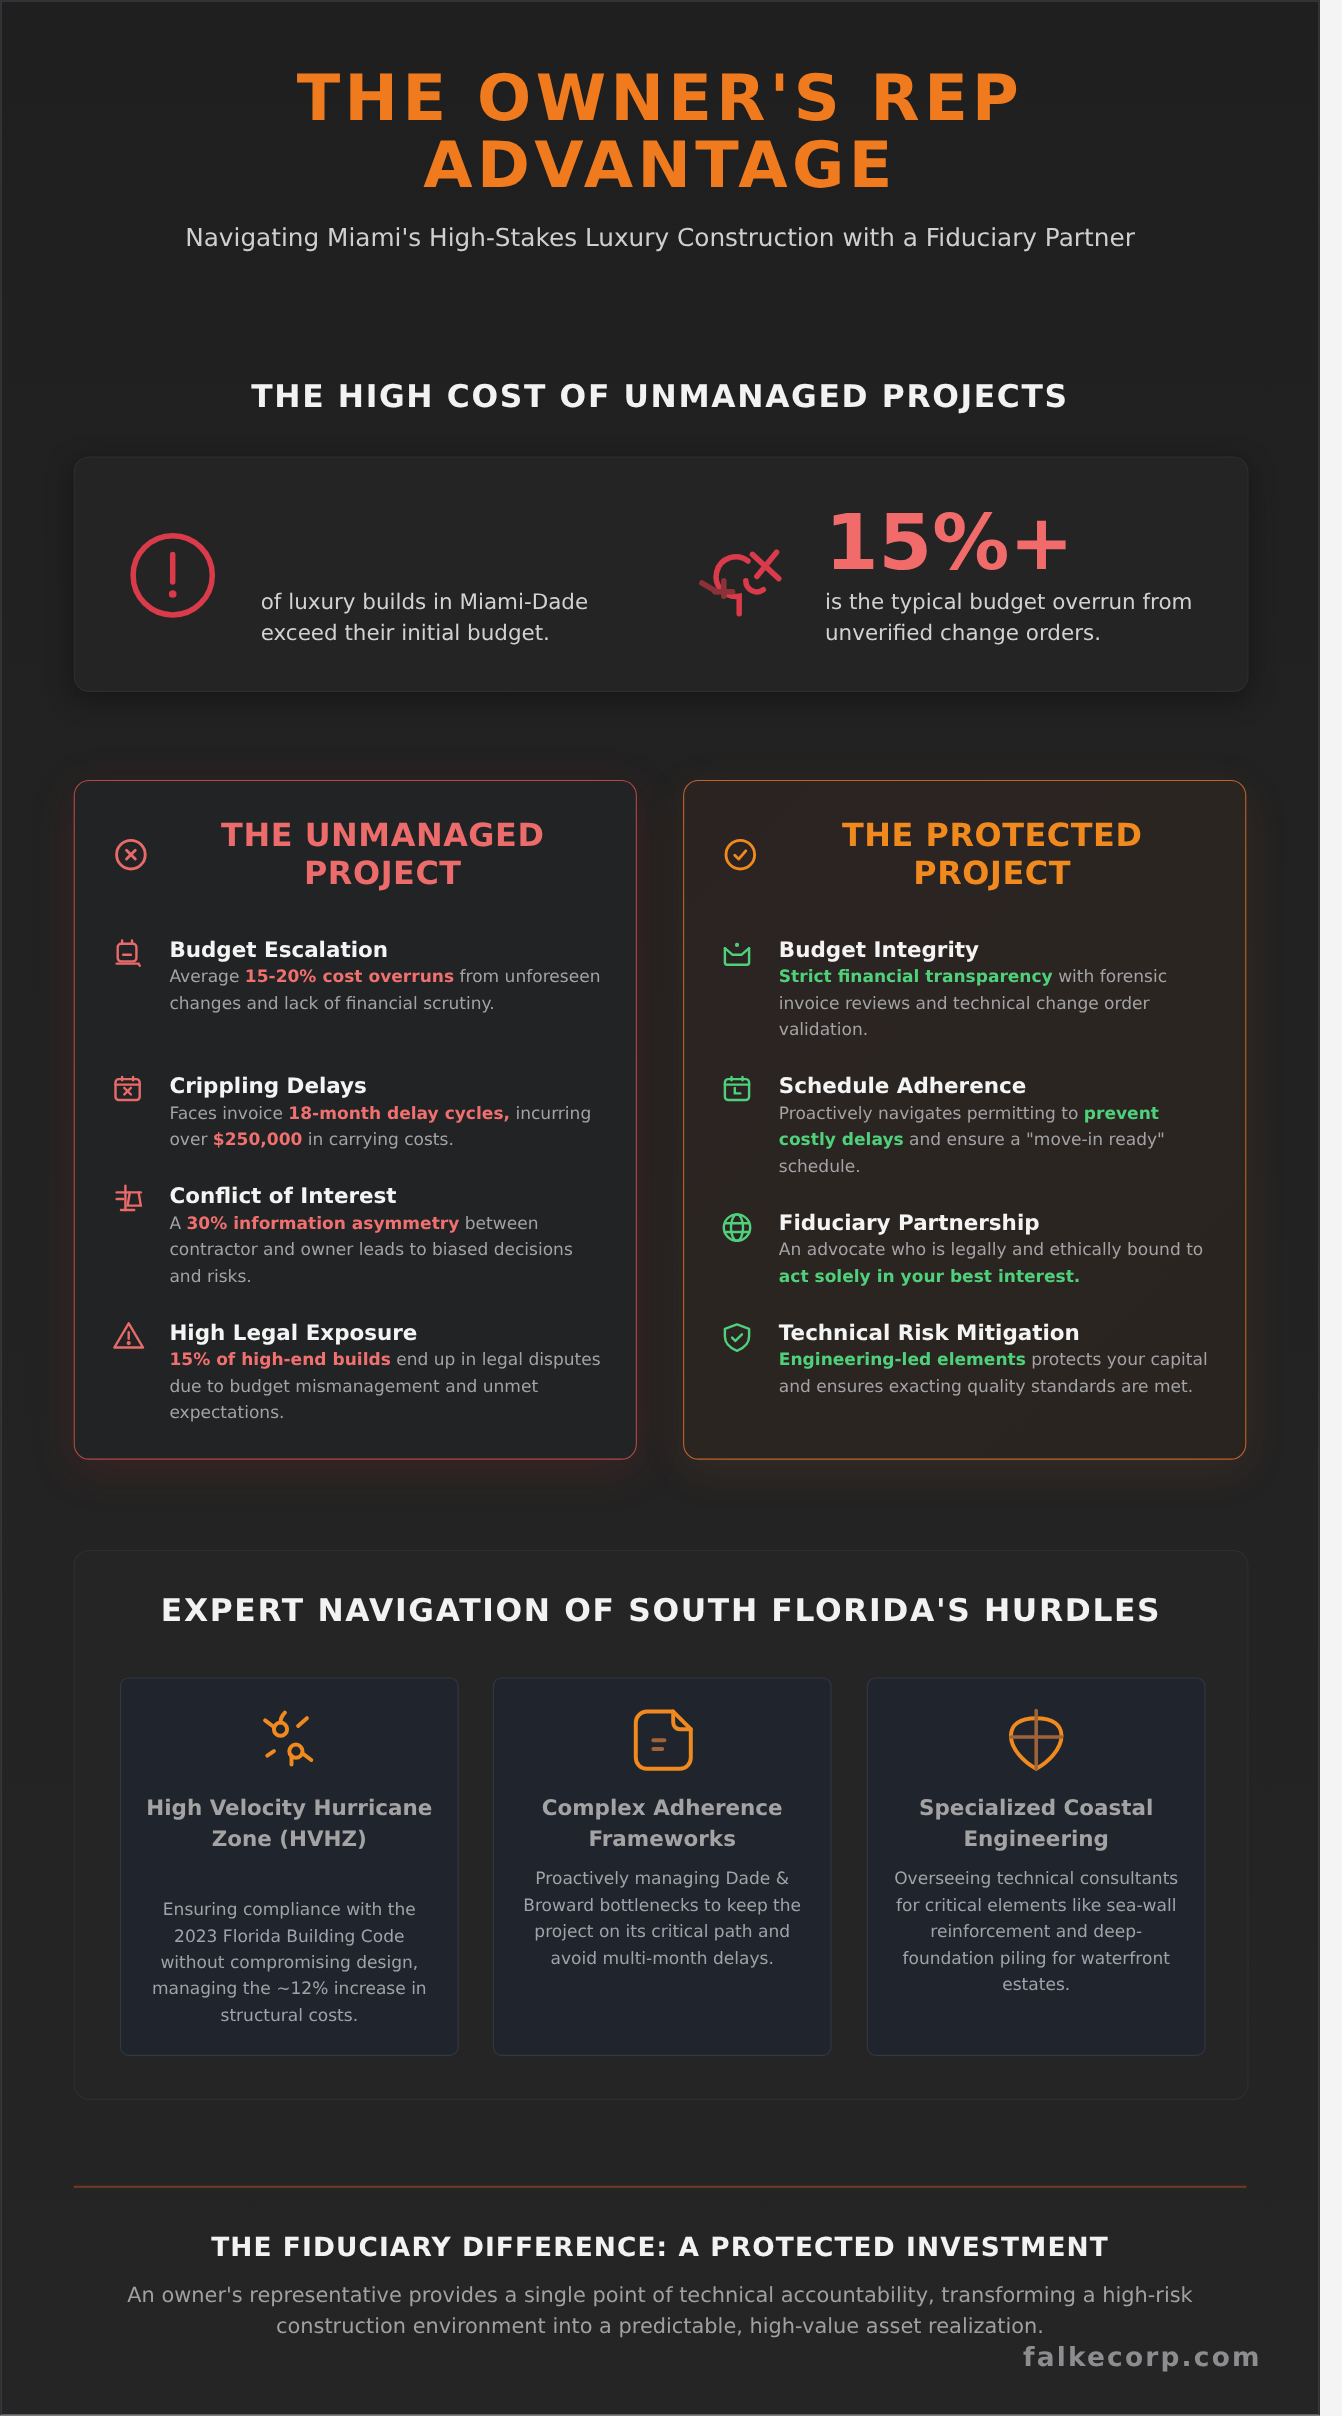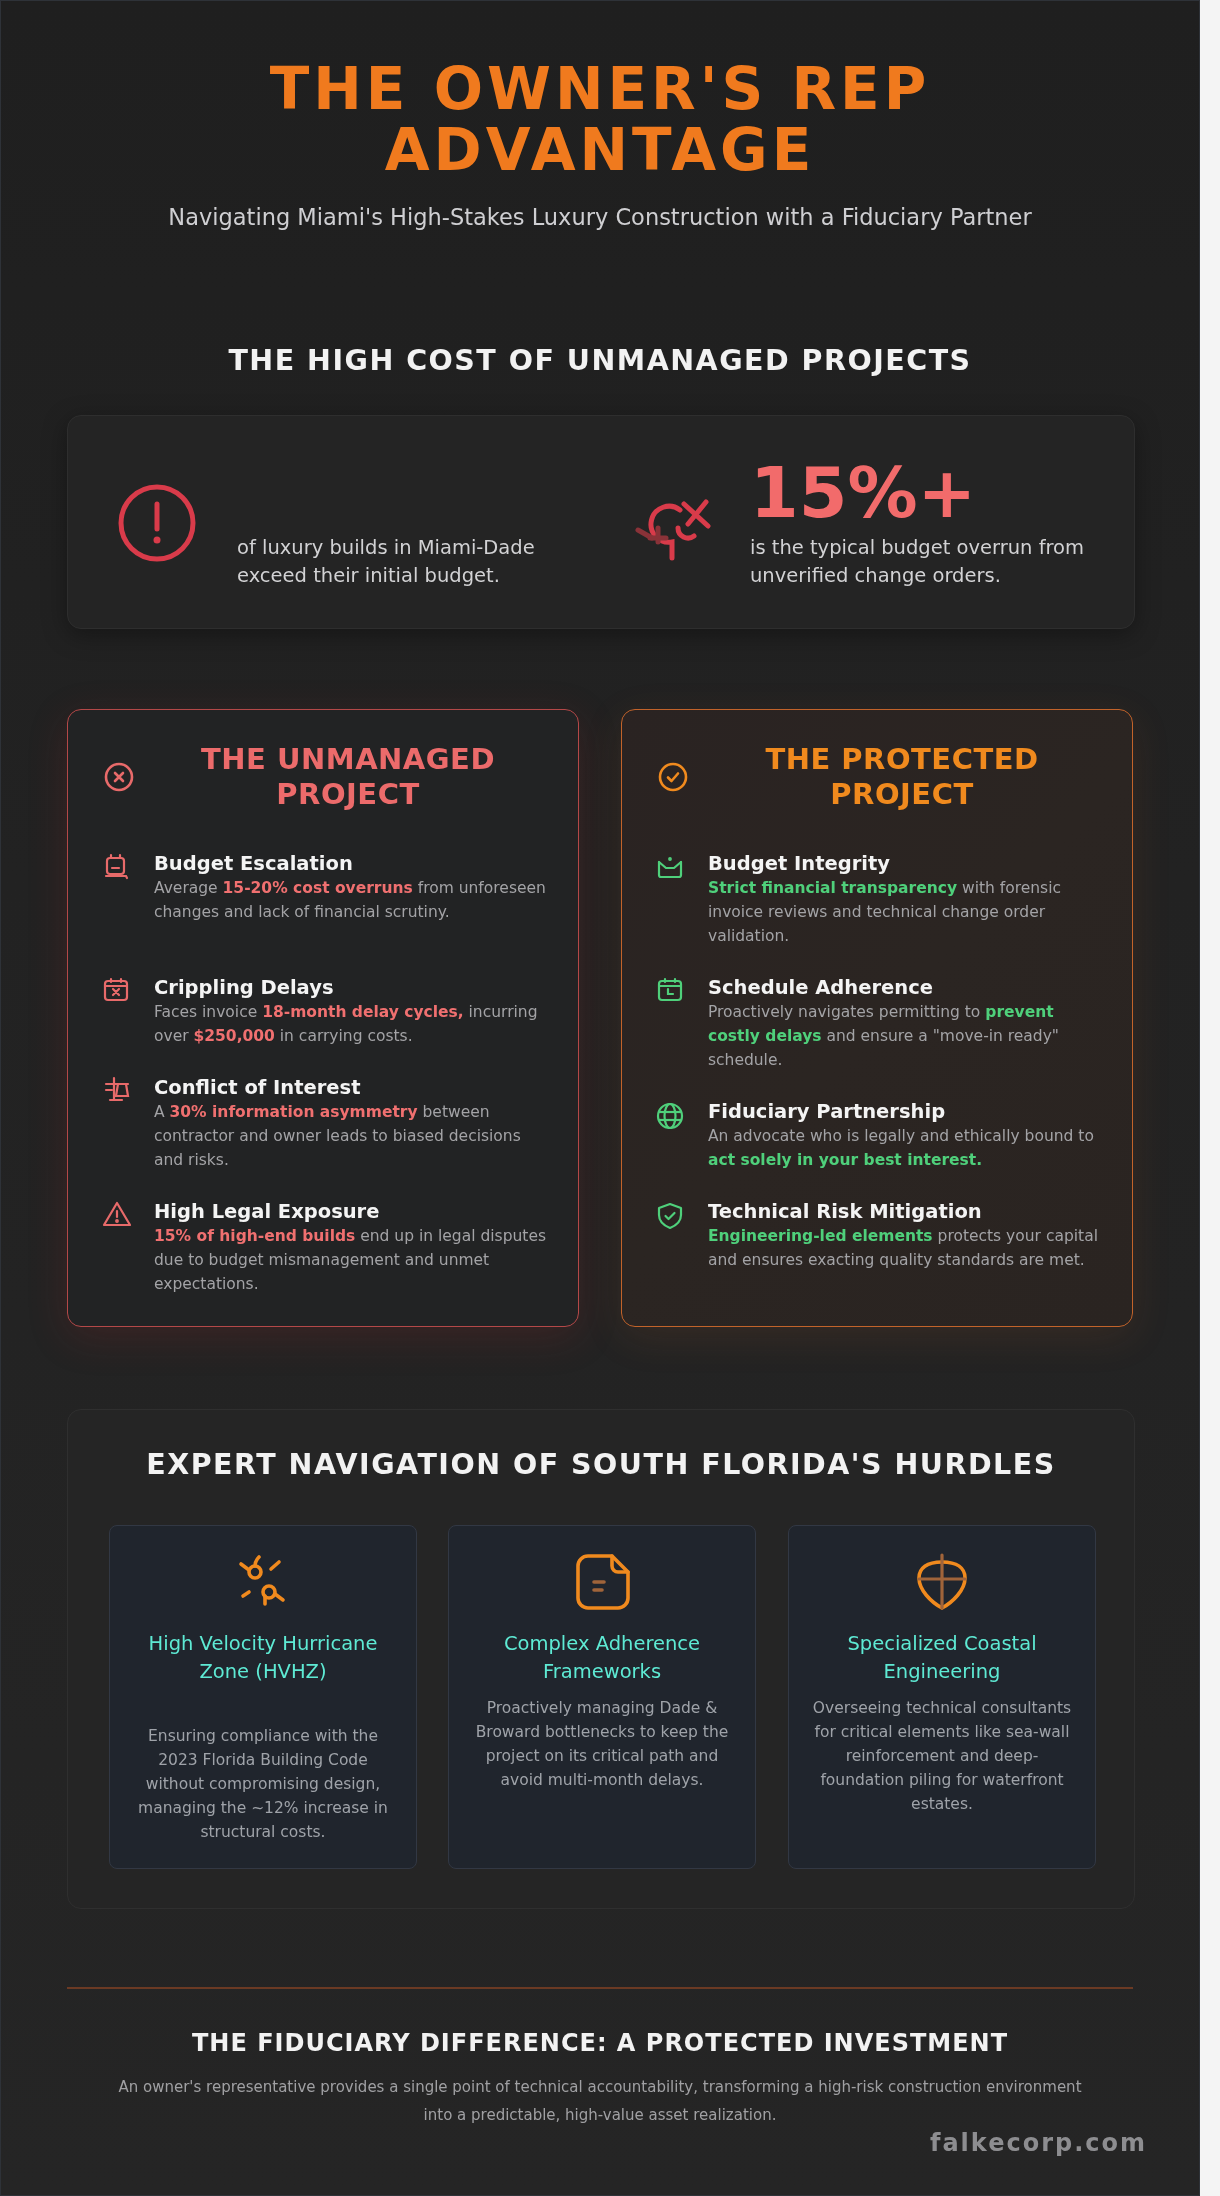--- a/index.html
+++ b/index.html
@@ -58,28 +58,28 @@
     background:#252525; border:1px solid #2f2f2f; border-radius:14px;
   }
   .expert-heading {
     left:0; width:1066px; top:38px;
     color:#f2f2f2; font-weight:bold; font-size:28.5px; letter-spacing:1.5px;
   }
   .expert-card {
     top:115px; width:306px; height:342px;
     background:#20252d; border:1px solid #323844; border-radius:8px;
   }
-  .expert-title { color:#5eead4; font-weight:normal; font-size:19.5px; line-height:28px; }
+  .expert-title { color:#a3a3a3; font-weight:bold; font-size:19.5px; line-height:28px; }
   .expert-desc { color:#9fa3a9; font-size:15.5px; line-height:24px; }
   .divider { left:66px; top:1986px; width:1066px; height:2px; background:#6b3a24; }
   .footer-heading {
     left:0; width:1198px; top:2028px; color:#f2f2f2; font-weight:bold; font-size:24px; letter-spacing:1px;
   }
   .footer-text {
-    left:110px; width:978px; top:2072px; color:#a0a0a3; font-size:15px; line-height:28px;
+    left:110px; width:978px; top:2072px; color:#a0a0a3; font-size:19px; line-height:28px;
   }
   .brand {
     right:52px; top:2128px; color:#8d8d90; font-weight:bold; font-size:24px; letter-spacing:2px;
   }
   svg { display:block; }
 </style>
 </head>
 <body>
 
 <div class="page">

